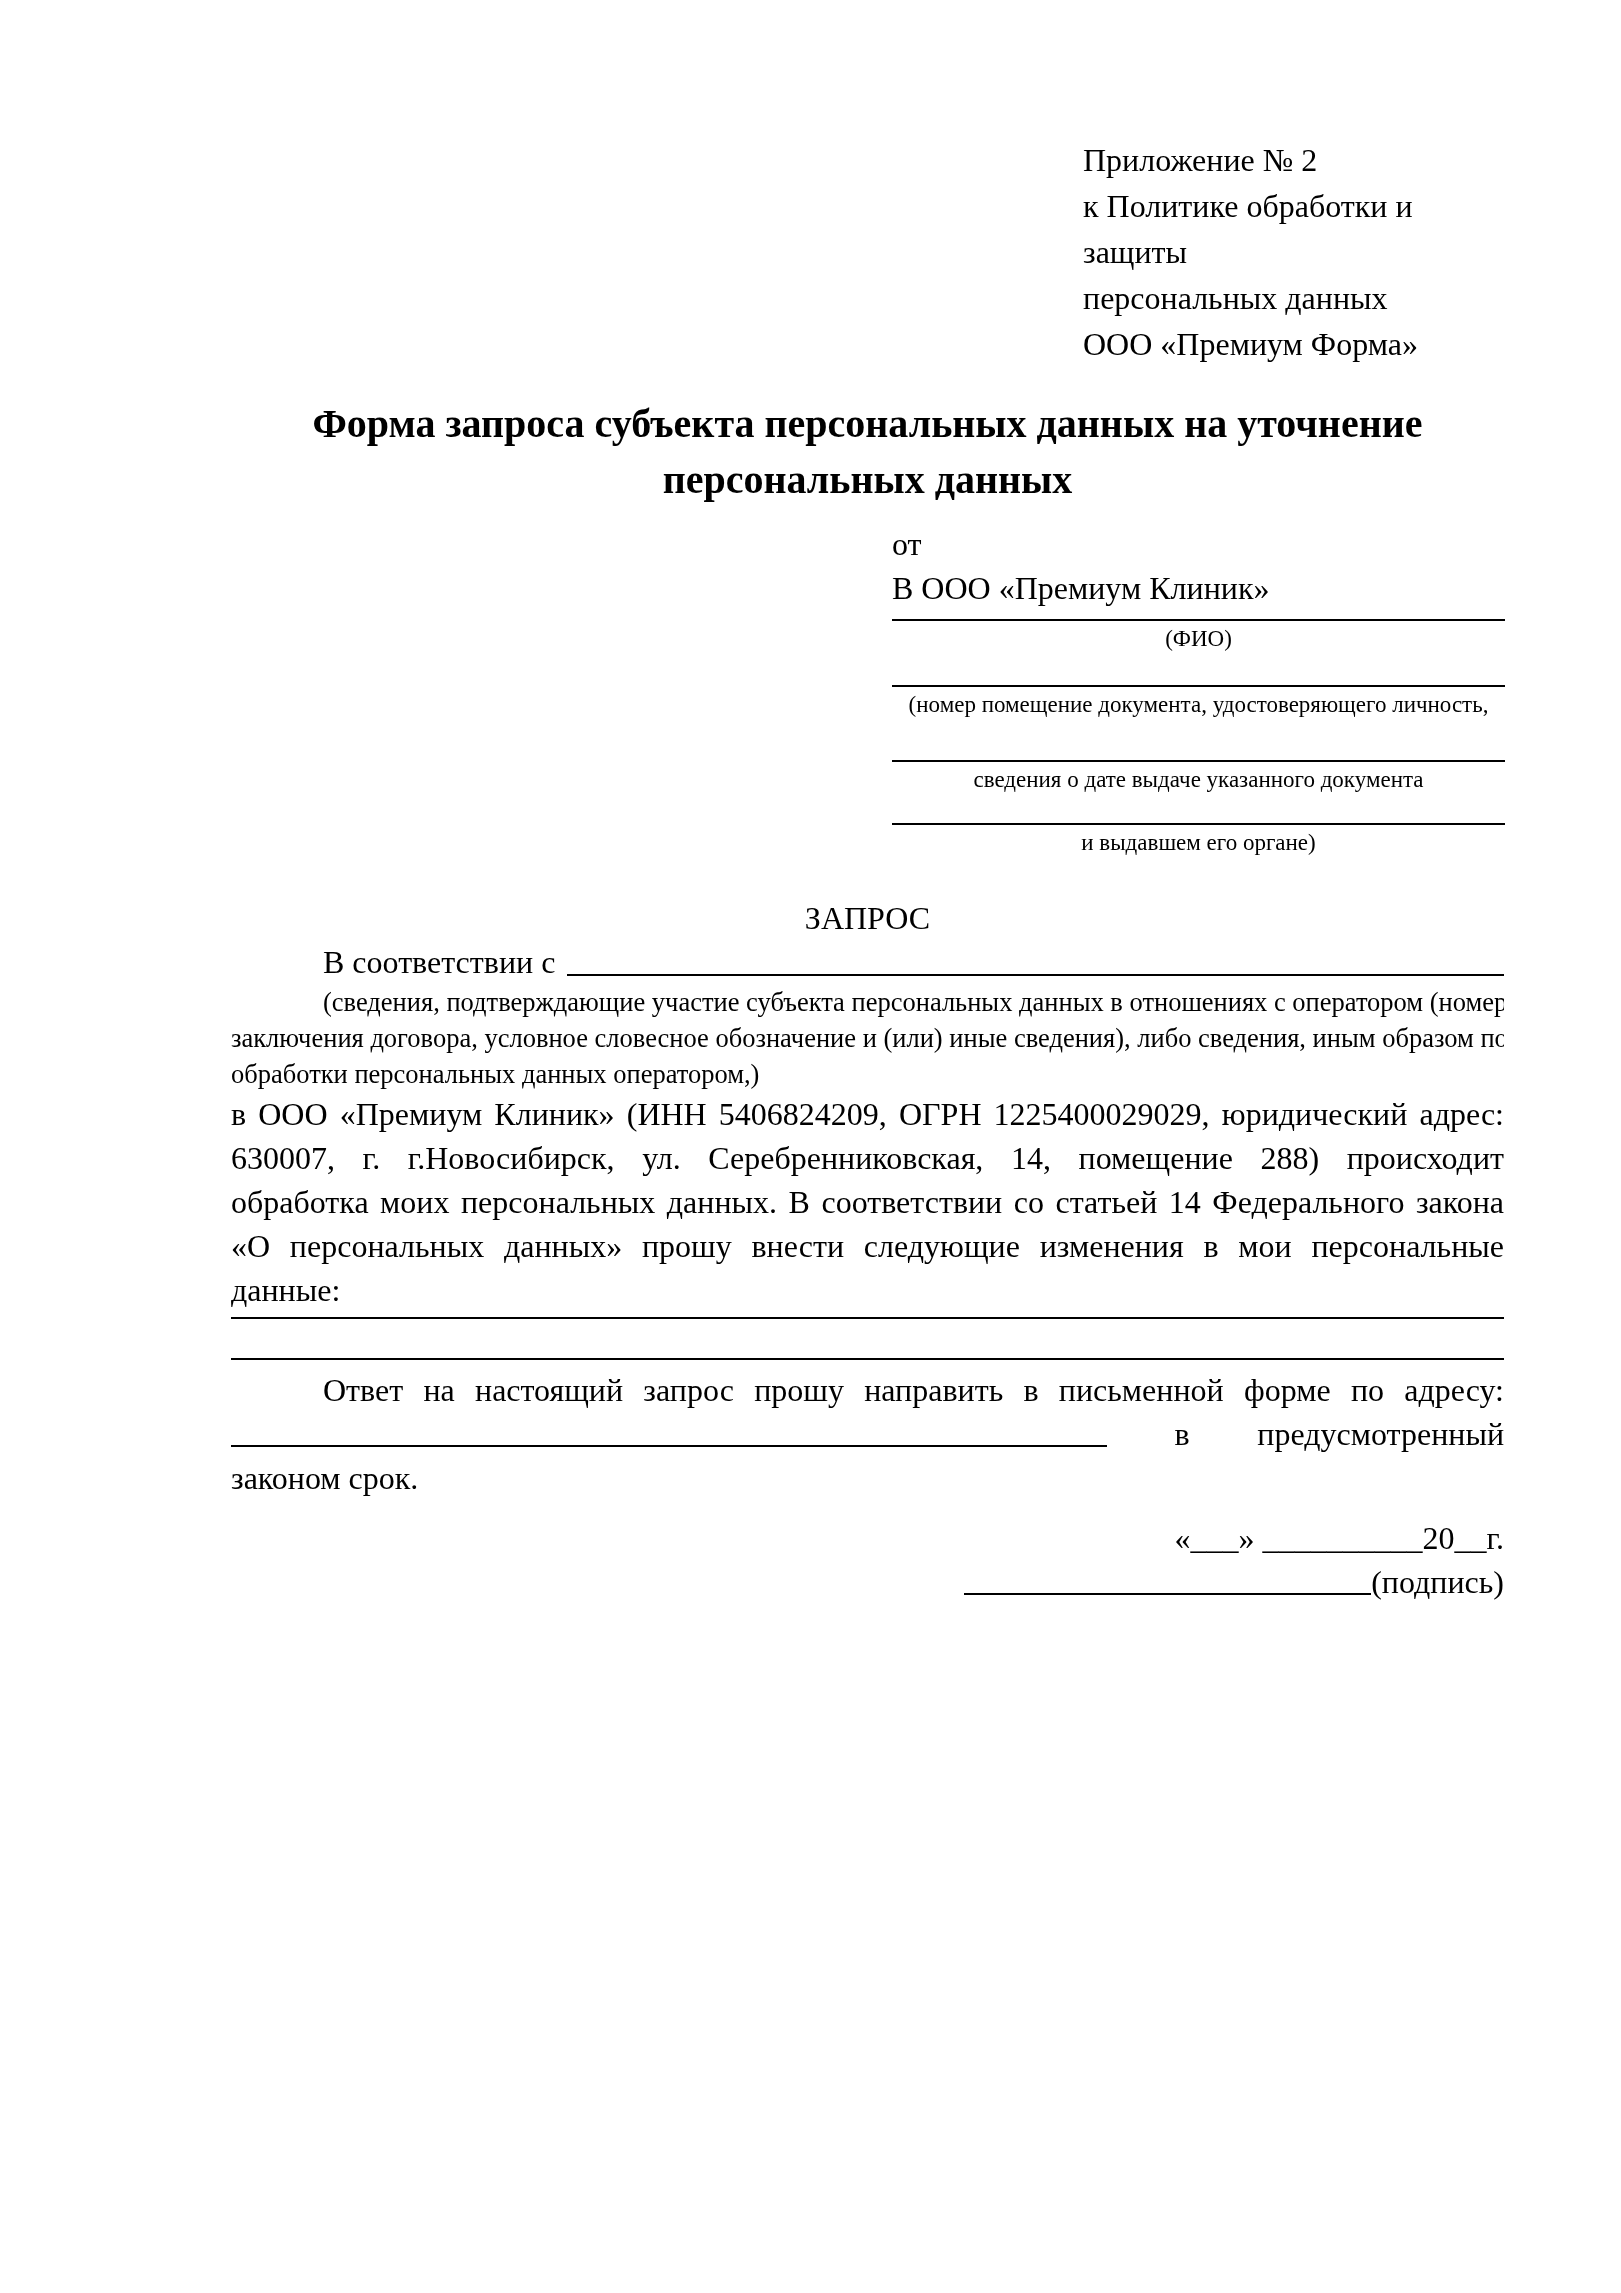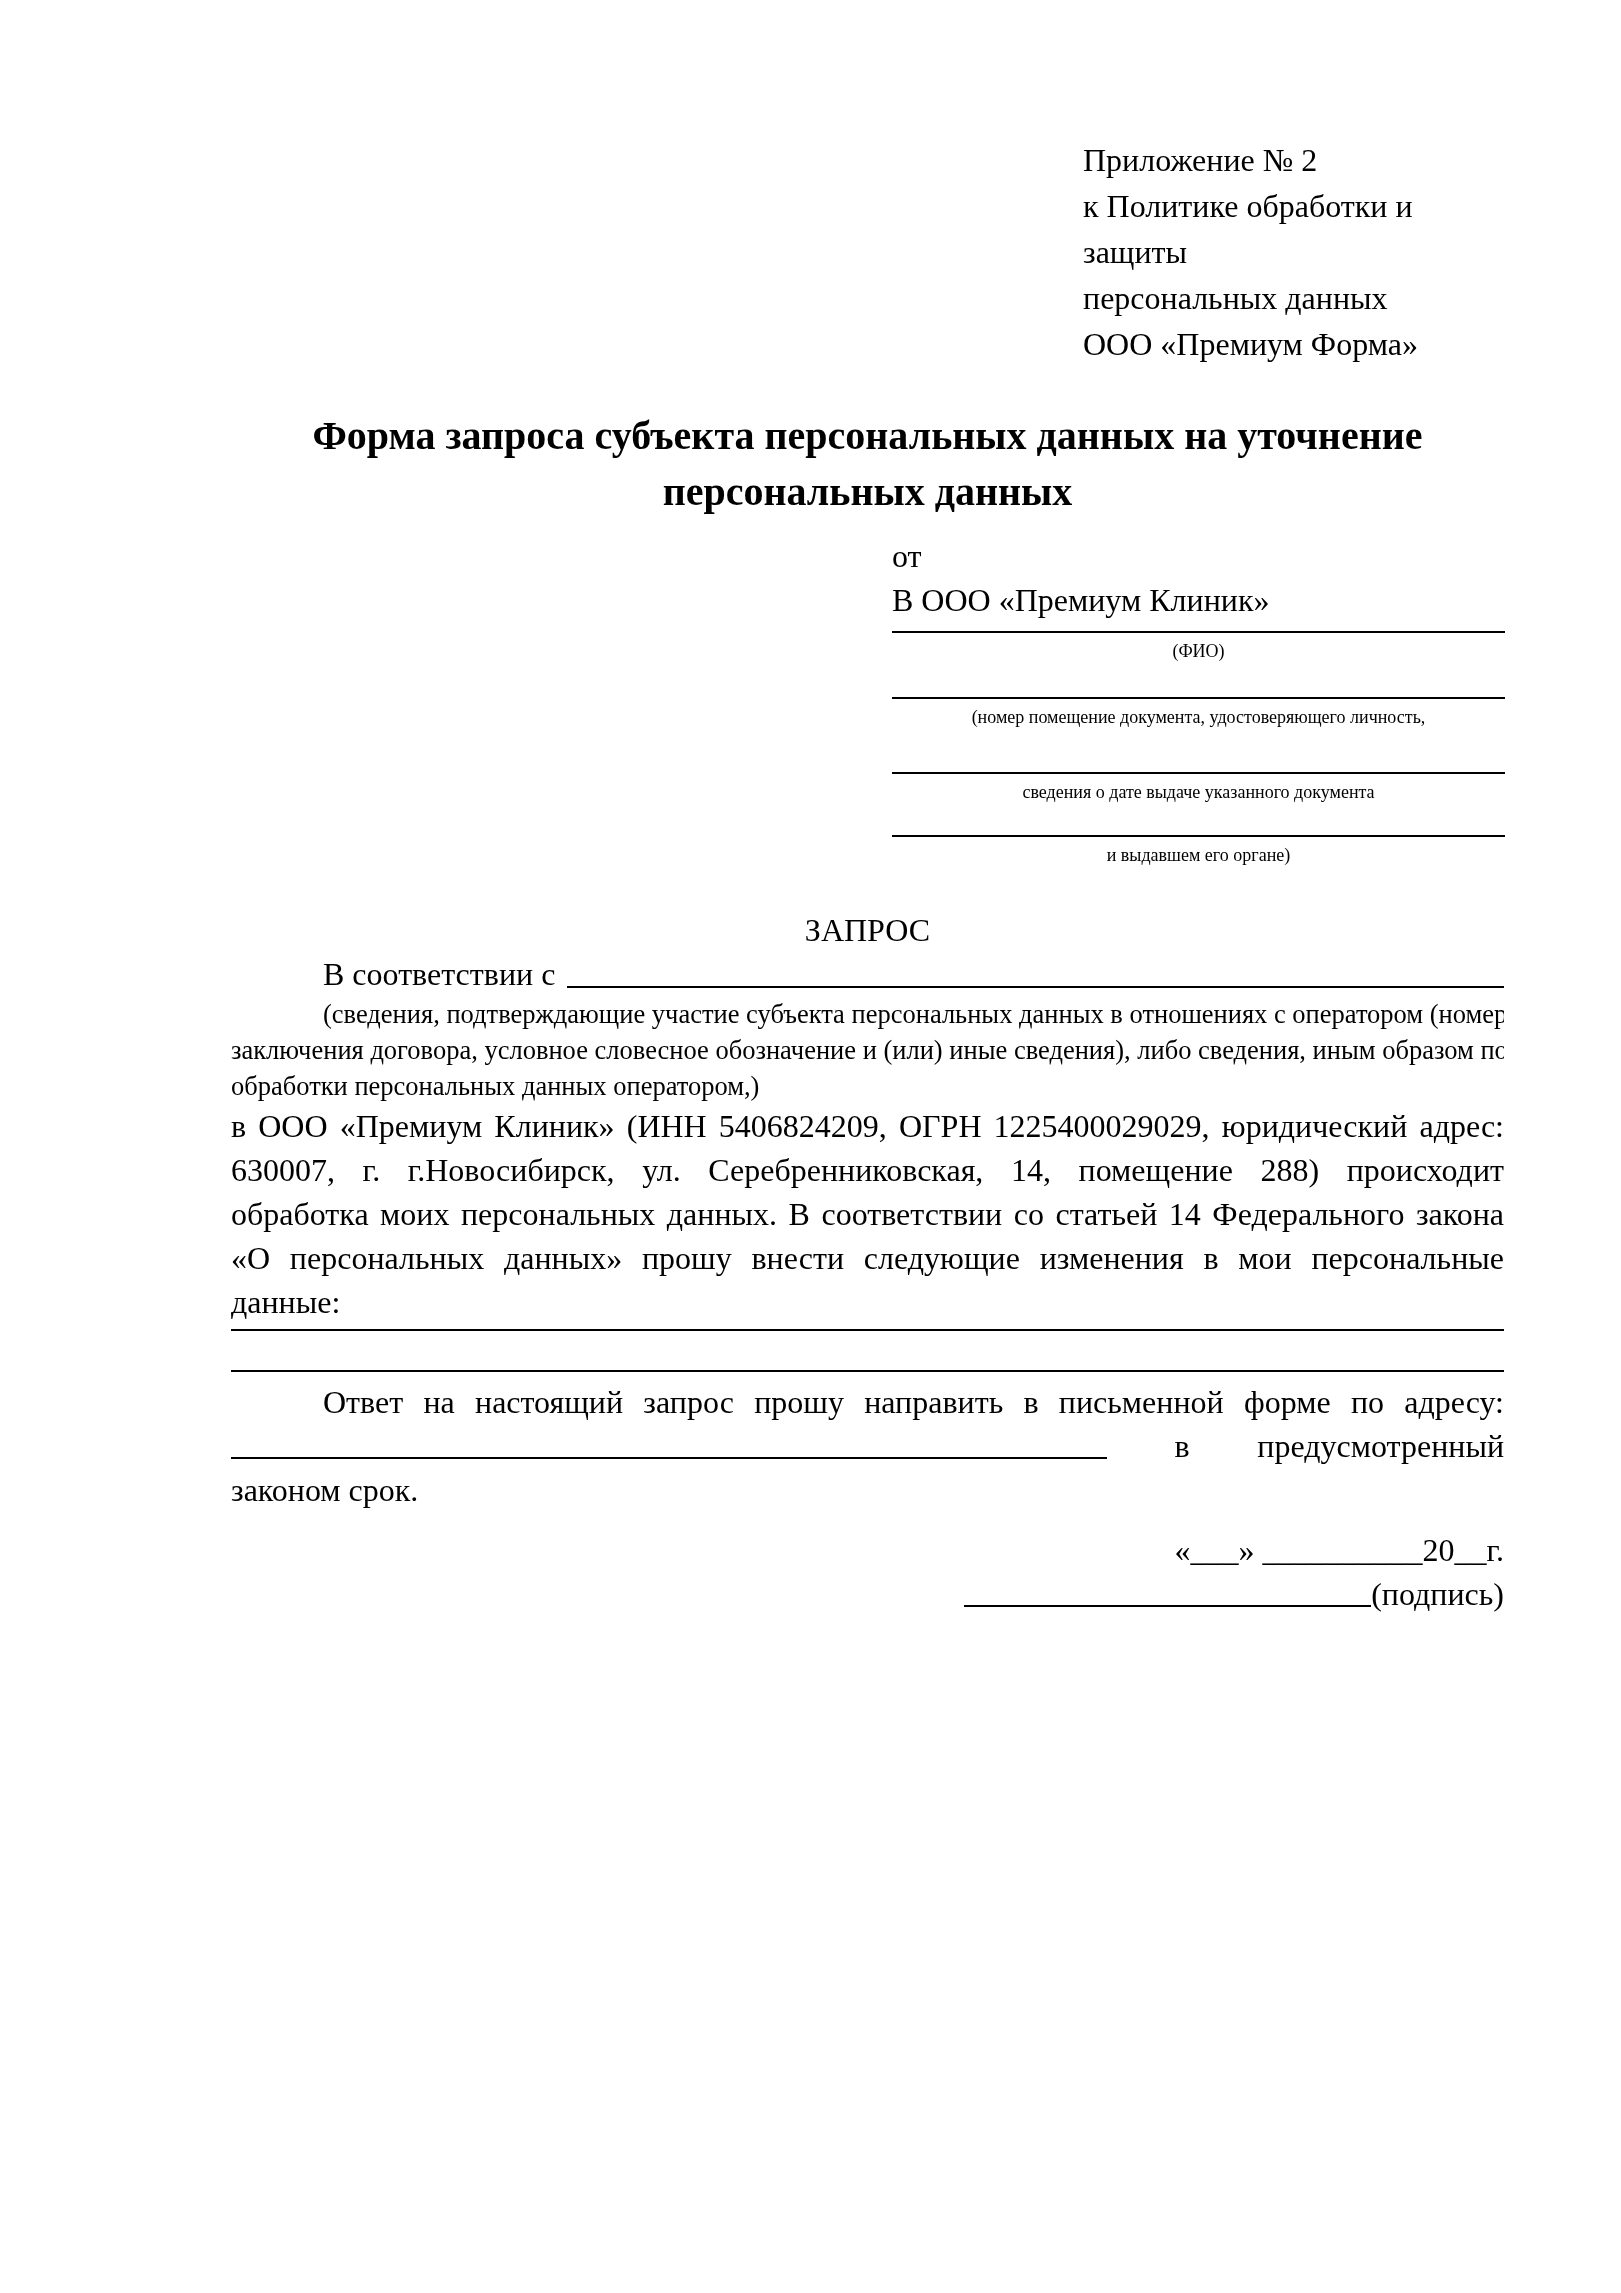--- a/index.html
+++ b/index.html
@@ -18,39 +18,39 @@
   }
   
   .appendix {
     width: 431px;
     margin-left: 852px;
     line-height: 46px;
     text-align: left;
   }
   
   .doc-title {
-    margin-top: 41px;
+    margin-top: 29px;
     text-align: center;
     font-weight: bold;
     font-size: 40px;
     line-height: 56px;
   }
   
   .addressee {
     width: 613px;
     margin-left: 661px;
     margin-top: 13.7px;
   }
   .blank { border-bottom: 2.9px solid #000; }
   .blank.b1 { height: 9.8px; }
   .blank.b2 { height: 27.4px; }
   .blank.b3 { height: 37px; }
   .blank.b4 { height: 25.5px; }
   .caption {
-    font-size: 18px;
+    font-size: 23px;
     line-height: 36px;
     text-align: center;
   }
   
   .request-heading {
     margin-top: 35px;
     text-align: center;
   }
   .accordance-row {
     display: flex;

